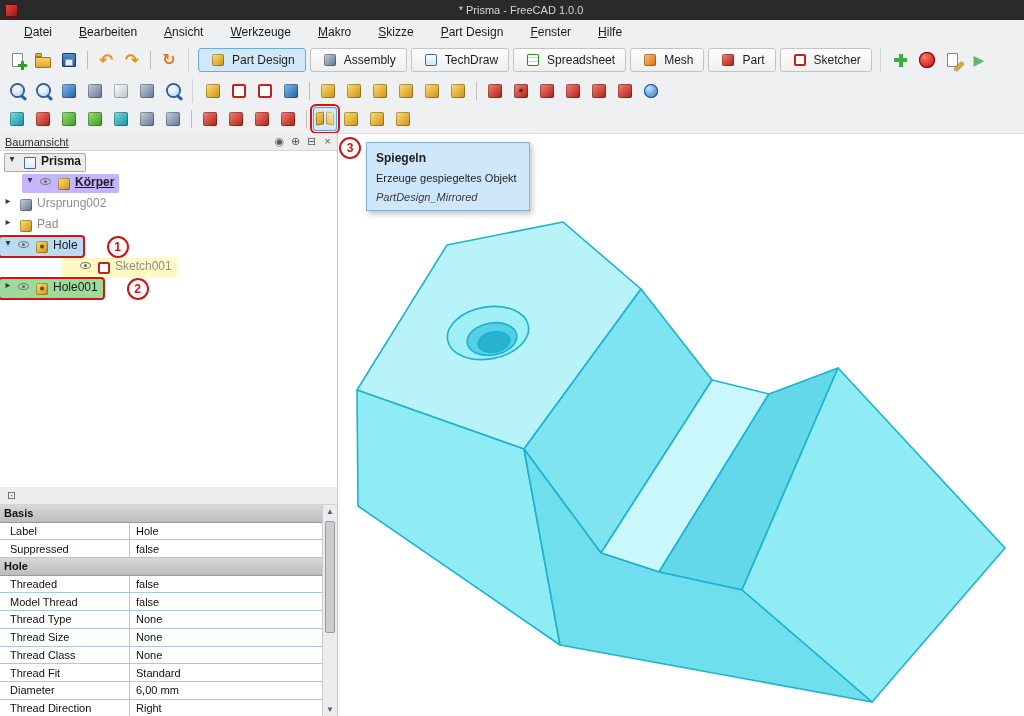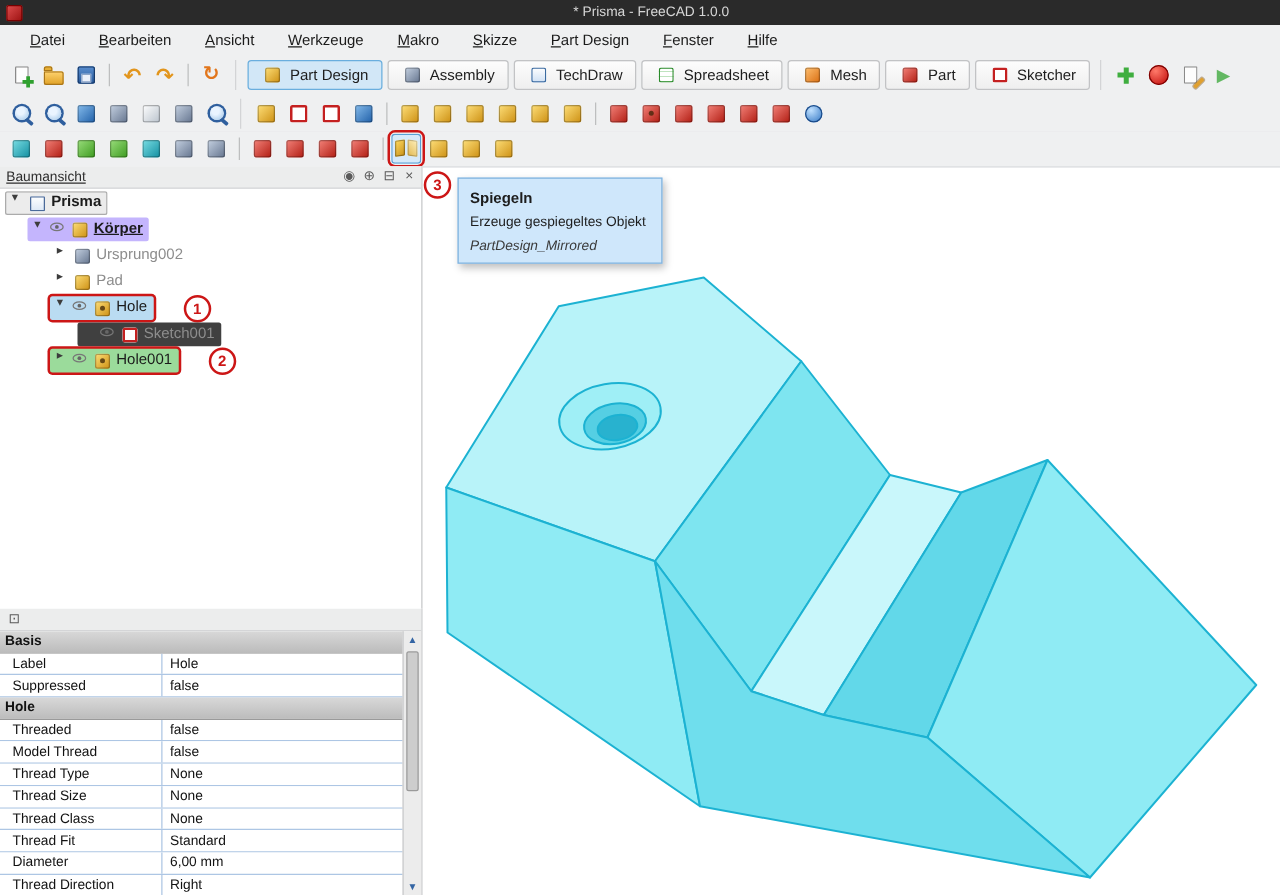--- a/index.html
+++ b/index.html
@@ -107,21 +107,21 @@
   .phead{height:17px;background:#eceded;border-bottom:1px solid #d4d5d7;display:flex;align-items:center;
     font-size:11px;color:#2e2e2e;padding:0 3px 0 5px;}
   .phead .ptitle{flex:1;text-decoration:underline;}
   .pbtns{display:flex;gap:3px;}
   .pbtn{font-size:11px;color:#5a5a5a;width:13px;text-align:center;line-height:13px;}
   
   .tree{position:absolute;top:18px;left:0;right:0;bottom:0;overflow:hidden;padding-top:1px;}
   .trow{display:flex;align-items:center;height:21px;font-size:12px;color:#1b1b1b;}
   .trow[data-level="0"]{padding-left:4px;}
   .trow[data-level="1"]{padding-left:22px;}
-  .trow[data-level="2"]{padding-left:40px;}
+  .trow[data-level="2"]{}
   .trow[data-level="3"]{padding-left:62px;}
   .trow-box{display:inline-flex;align-items:flex-start;gap:3px;padding:1px 5px 1px 2px;border-radius:2px;}
   .texp{width:12px;text-align:center;color:#3c3c3c;font-size:10px;line-height:1;}
   .texp[data-exp="open"]::before{content:"▾";}
   .texp[data-exp="closed"]::before{content:"▸";}
   .teye{display:none;width:13px;height:13px;position:relative;}
   .teye[data-eye="true"]{display:inline-block;}
   .teye[data-eye="true"]::before{content:"";position:absolute;left:1px;top:3px;width:9px;height:5px;
     border:1px solid #777;border-radius:50%;}
   .teye[data-eye="true"]::after{content:"";position:absolute;left:5px;top:5px;width:3px;height:3px;
@@ -129,21 +129,21 @@
   .tree .ticon{width:17px;height:17px;}
   .tree .ticon::before{width:12px;height:12px;}
   [data-icon="document-icon"]::before{width:10px;height:13px;border-radius:1px;
     background:linear-gradient(#ffffff,#dbe7f6);box-shadow:inset 0 0 0 1px #4a6a9a;}
   .trow[data-muted="true"] .tlabel{color:#8d8d8d;}
   .trow[data-bold="true"] .tlabel{font-weight:bold;}
   .trow[data-state="docactive"] .trow-box{background:#ececec;box-shadow:inset 0 0 0 1px #ababab;}
   .trow[data-state="focused"] .trow-box{background:#c4b5fd;}
   .trow[data-state="focused"] .tlabel{font-weight:bold;text-decoration:underline;}
   .trow[data-state="selected"] .trow-box{background:var(--selection_blue,#badcf2);}
-  .trow[data-state="hover"] .trow-box{background:#404040;}
+  .trow[data-state="hover"] .trow-box{background:#fef9c3;}
   .trow[data-state="tip"] .trow-box{background:var(--selection_green,#9bdb9b);}
   .trow[data-outlined="true"] .trow-box{box-shadow:0 0 0 2px var(--annotation_red,#cc1616);}
   .callout{margin-left:24px;width:18px;height:18px;border-radius:50%;flex:0 0 auto;
     border:2px solid var(--annotation_red,#cc1616);color:var(--annotation_red,#cc1616);
     font-weight:bold;font-size:12px;display:flex;align-items:center;justify-content:center;background:#fff;}
   .callout:empty{display:none;}
   .callout3{position:absolute;left:339px;top:137px;z-index:60;margin:0;}
   
   .proptable{position:absolute;top:18px;left:0;right:14px;bottom:0;overflow:hidden;}
   .prow{display:grid;grid-template-columns:130px 1fr;height:17.7px;box-sizing:border-box;

